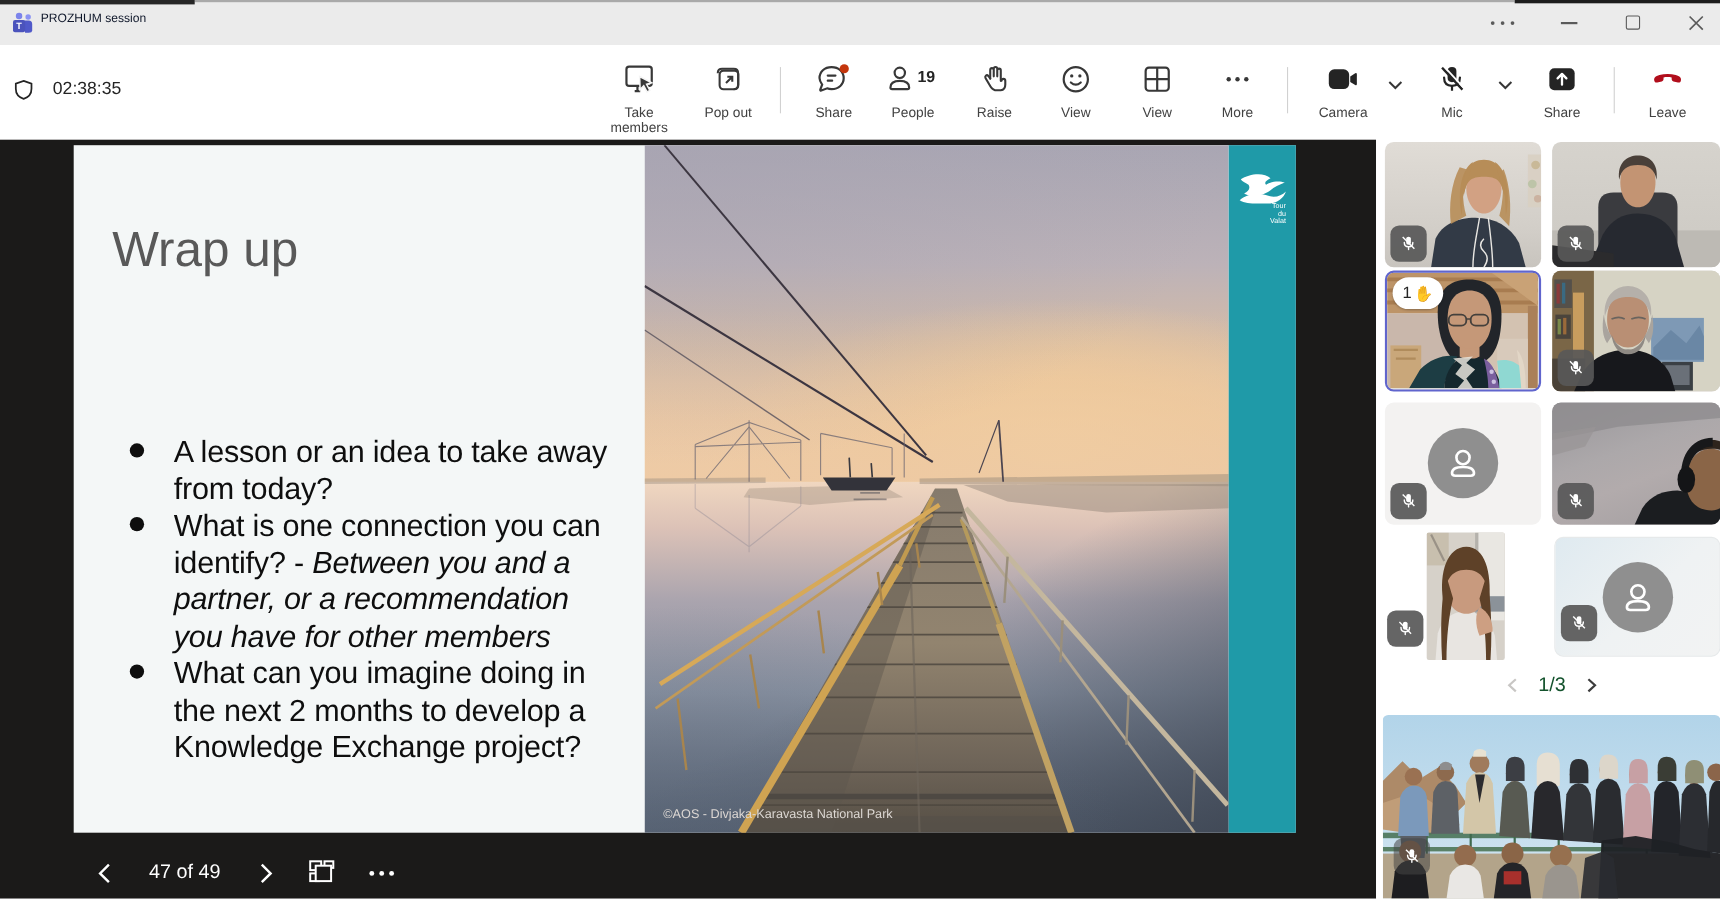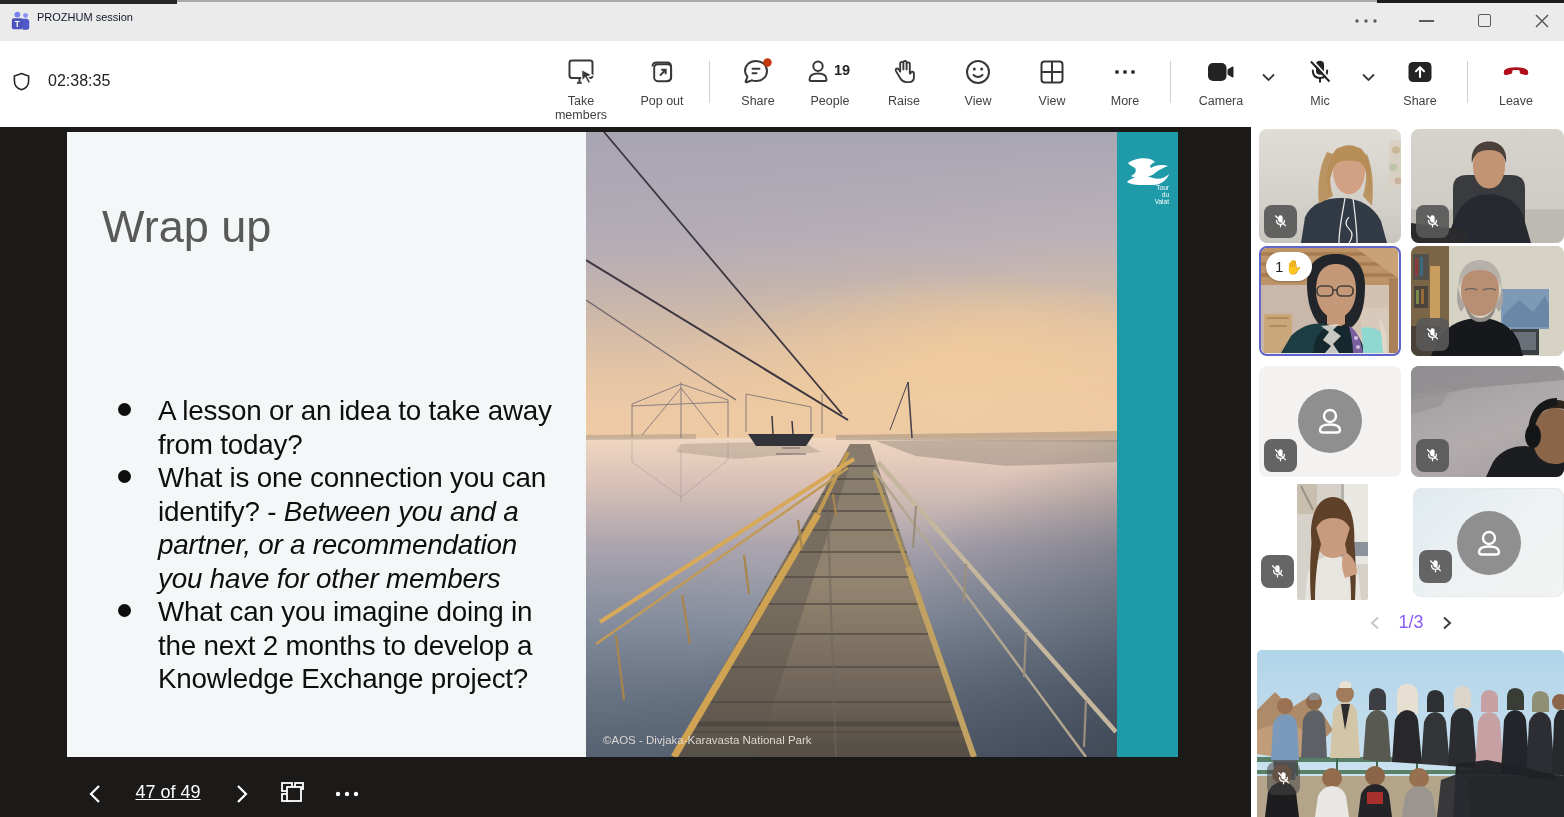--- a/index.html
+++ b/index.html
@@ -21,21 +21,21 @@
   .tdiv { position:absolute; top:61px; width:1px; height:42px; background:#d1d1d1; }
   
   #stage { left:0; top:127px; width:1251px; height:690px; background:#1b1a19; }
   #slide { left:67px; top:5px; width:1111px; height:625px; background:#f4f7f7; }
   #slidetext { position:absolute; left:0; top:0; width:519px; height:625px; color:#0e0e0e; }
   #wrapup { left:35px; top:69px; font-size:45px; color:#595959; }
   .bl { position:absolute; left:91px; font-size:27.8px; line-height:33.5px; letter-spacing:-0.2px; }
   .bl b.dot { position:absolute; left:-40px; top:9px; width:13px; height:13px; border-radius:50%; background:#0e0e0e; }
   #qline { position:absolute; left:36px; top:213px; font-size:27.8px; text-decoration:underline; letter-spacing:-0.2px; }
   
-  .deckctl { position:absolute; color:#fff;text-decoration:underline; }
+  .deckctl { position:absolute; color:#fff; }
   
   #sidebar { left:1251px; top:120px; width:313px; height:697px; background:#fff; }
   .tile { position:absolute; border-radius:8px; overflow:hidden; }
   .micbadge { position:absolute; left:5px; bottom:5px; width:33px; height:33px;
      border-radius:8px; background:rgba(88,88,88,0.92); display:flex; align-items:center; justify-content:center; }
   .avcirc { position:absolute; border-radius:50%; background:#8f8f8f; display:flex; align-items:center; justify-content:center; }
 </style>
 </head>
 <body>
 <div id="app">
@@ -524,21 +524,21 @@
             <path d="M9 5.5 Q9 3 12 3 Q15 3 15 5.5 V11 Q15 13.5 12 13.5 Q9 13.5 9 11 Z" fill="#fff"></path>
             <path d="M6.5 10.5 Q6.5 16 12 16 Q17.5 16 17.5 10.5 M12 16 V19.5" stroke="#fff" stroke-width="1.8" fill="none" stroke-linecap="round"></path>
             <path d="M4.5 3.5 L19.5 18.5" stroke="#fff" stroke-width="1.8"></path>
           </svg>
         </div>
     </div>
 
     <svg class="abs" style="left:117px;top:495px" width="14" height="16" viewBox="0 0 14 16">
         <path d="M10 2.5 L4 8 L10 13.5" fill="none" stroke="#c8c6c4" stroke-width="2"></path>
       </svg>
-    <div class="abs" style="left:139px;top:492px;width:42px;text-align:center;font-size:18px;color:#8b5cf6">1/3</div>
+    <div class="abs" style="left:139px;top:492px;width:42px;text-align:center;font-size:18px;color:#14532d">1/3</div>
     <svg class="abs" style="left:189px;top:495px" width="14" height="16" viewBox="0 0 14 16">
         <path d="M4 2.5 L10 8 L4 13.5" fill="none" stroke="#3d3d3d" stroke-width="2"></path>
       </svg>
 
     <div class="tile" style="left:6px;top:530px;width:307px;height:167px;border-radius:5px 5px 0 0">
       <svg width="307" height="167" viewBox="0 0 307 167">
         <defs>
             <linearGradient id="gsky" x1="0" y1="0" x2="0" y2="1">
           <stop offset="0" stop-color="#b2d4e9"></stop>
               <stop offset="1" stop-color="#d3e6f1"></stop>

